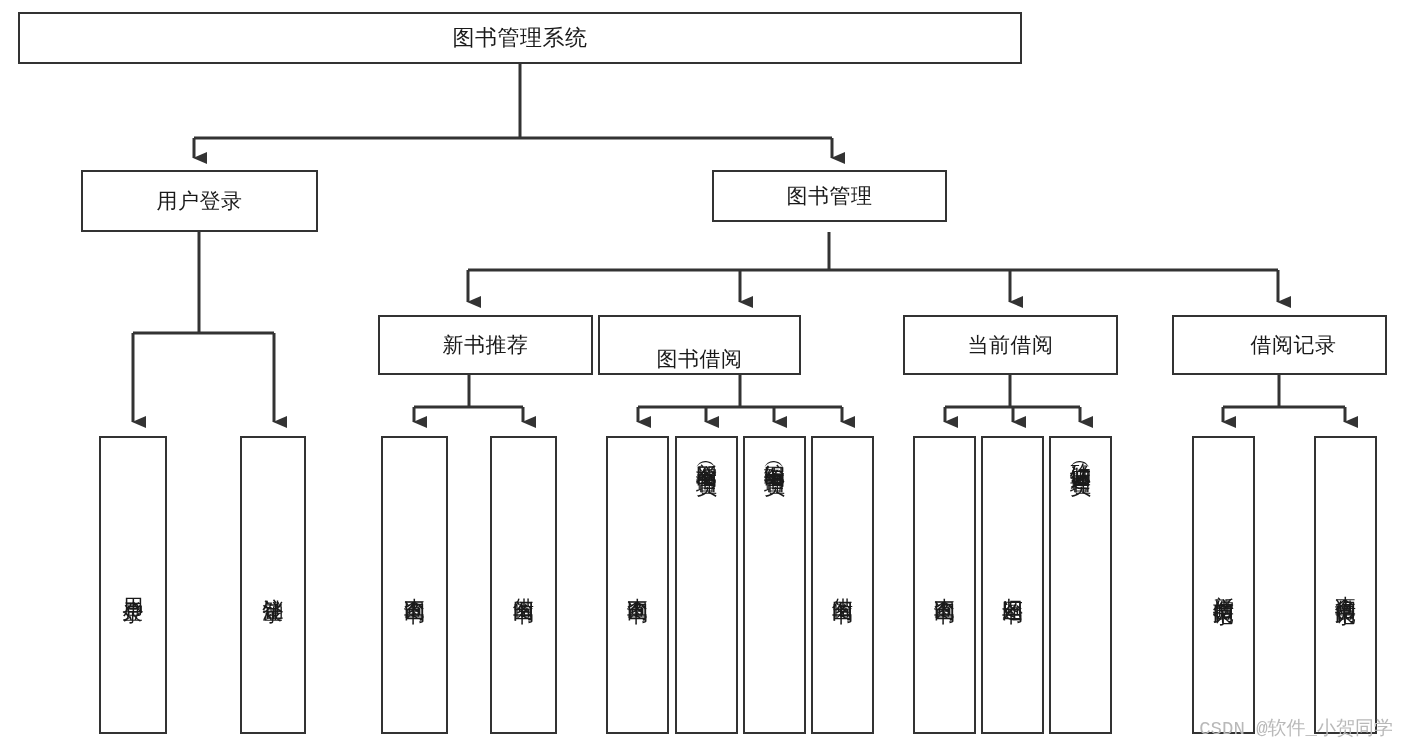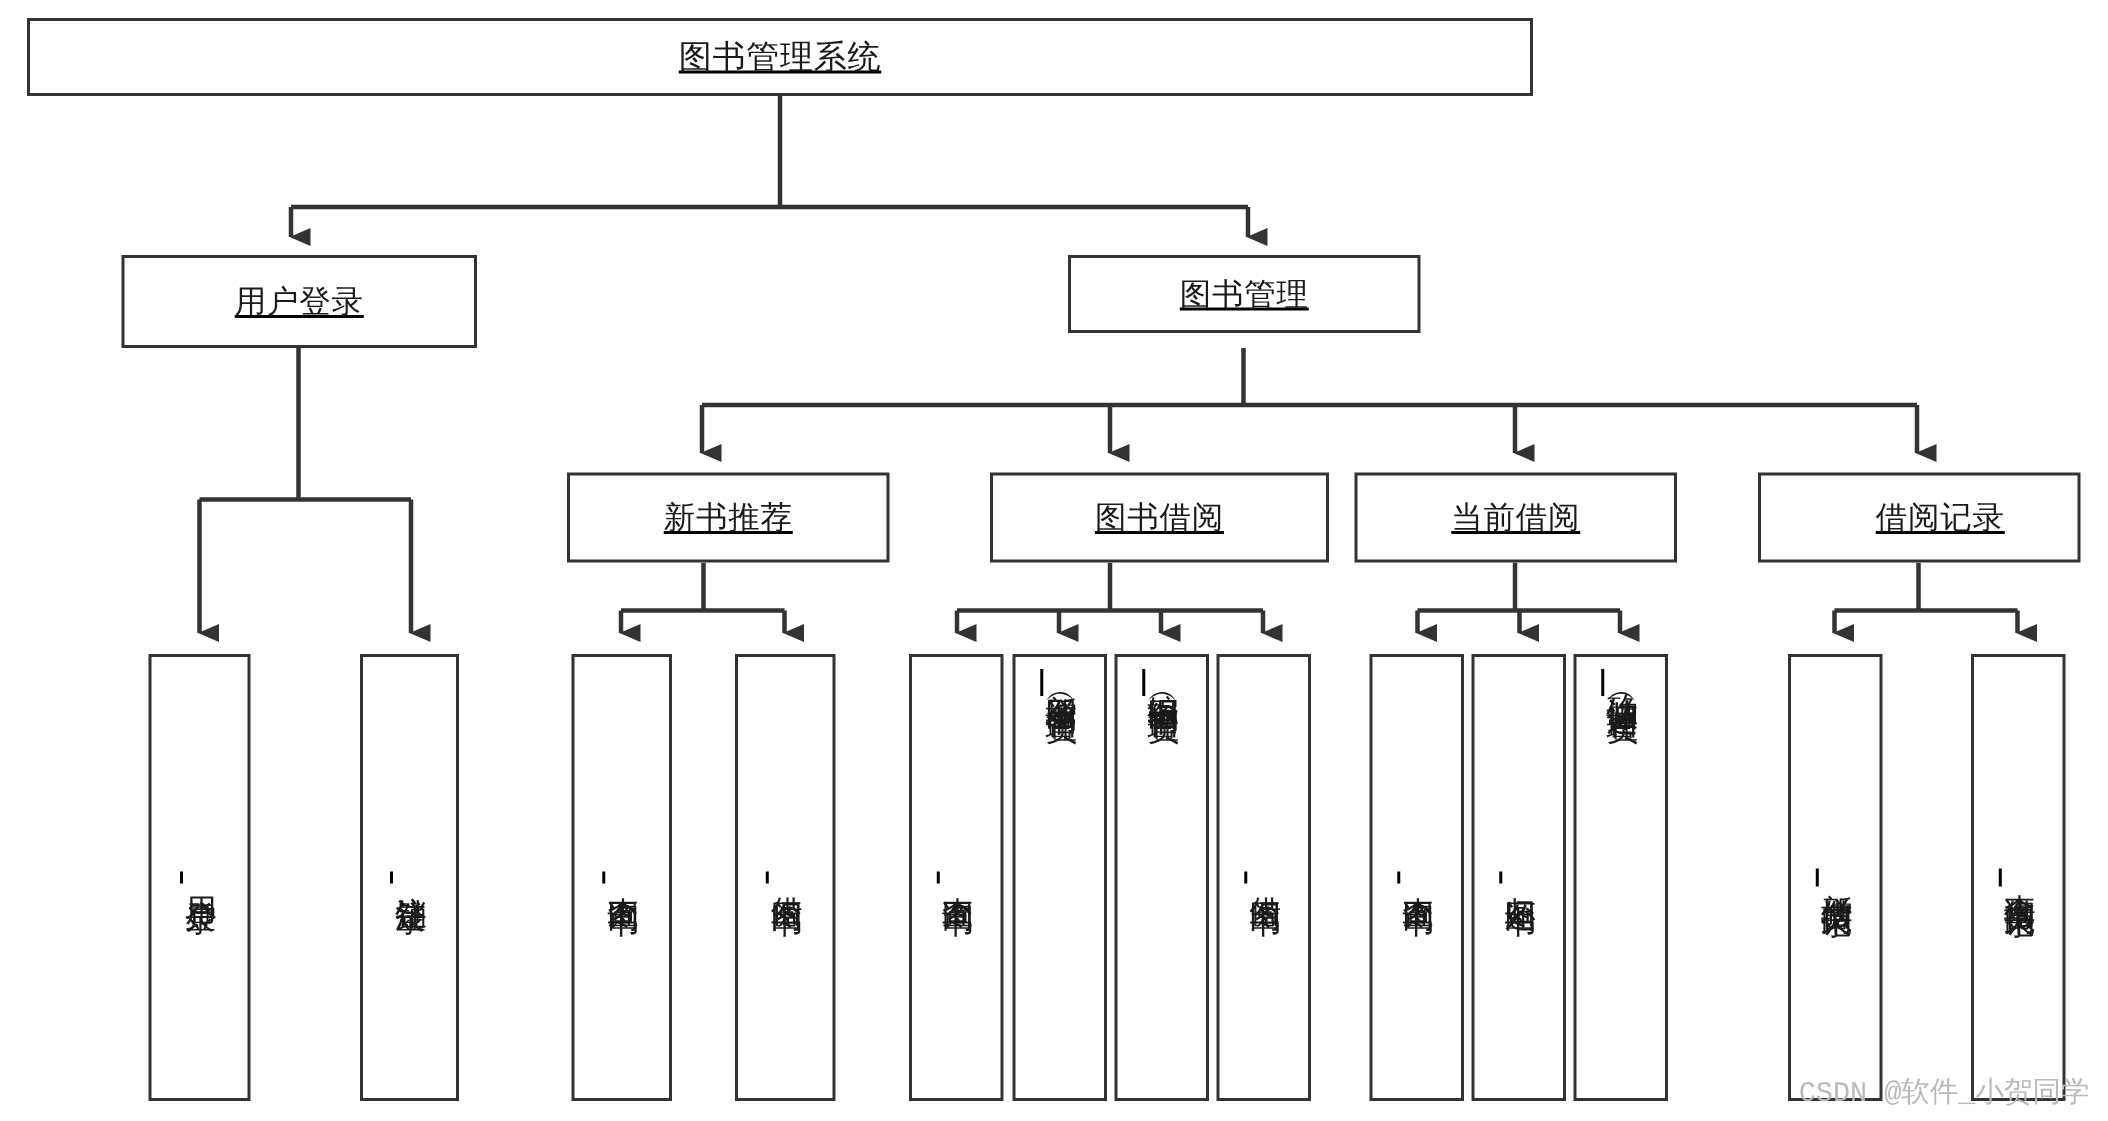--- a/index.html
+++ b/index.html
@@ -26,21 +26,20 @@
   }
   .node-box {
     position: absolute;
     box-sizing: border-box;
     border: 2px solid #333333;
     background: #ffffff;
     display: flex;
     align-items: center;
     justify-content: center;
     overflow: hidden;
-    text-decoration: underline;
   }
   .node-label {
     color: #1a1a1a;
     letter-spacing: 0.5px;
     white-space: nowrap;
   }
   .node-root .node-label { font-size: 22px; }
   .node-l2 .node-label   { font-size: 21px; }
   .node-l3 .node-label   { font-size: 21px; }
   .node-leaf {
@@ -136,21 +135,21 @@
   </div>
 
   <div class="node-box node-l2" style="left:712px; top:170px; width:235px; height:52px;">
     <span class="node-label">图书管理</span>
   </div>
 
   <div class="node-box node-l3" style="left:362px; top:315px; width:215px; height:60px;margin-left:16px;">
     <span class="node-label">新书推荐</span>
   </div>
 
-  <div class="node-box node-l3" style="left:660px; top:315px; width:226px; height:60px;">
+  <div class="node-box node-l3" style="left:598px; top:315px; width:203px; height:60px;align-items:flex-end;">
     <span class="node-label">图书借阅</span>
   </div>
 
   <div class="node-box node-l3" style="left:903px; top:315px; width:215px; height:60px;">
     <span class="node-label">当前借阅</span>
   </div>
 
   <div class="node-box node-l3" style="left:1172px; top:315px; width:215px; height:60px;padding-left:28px;">
     <span class="node-label">借阅记录</span>
   </div>

